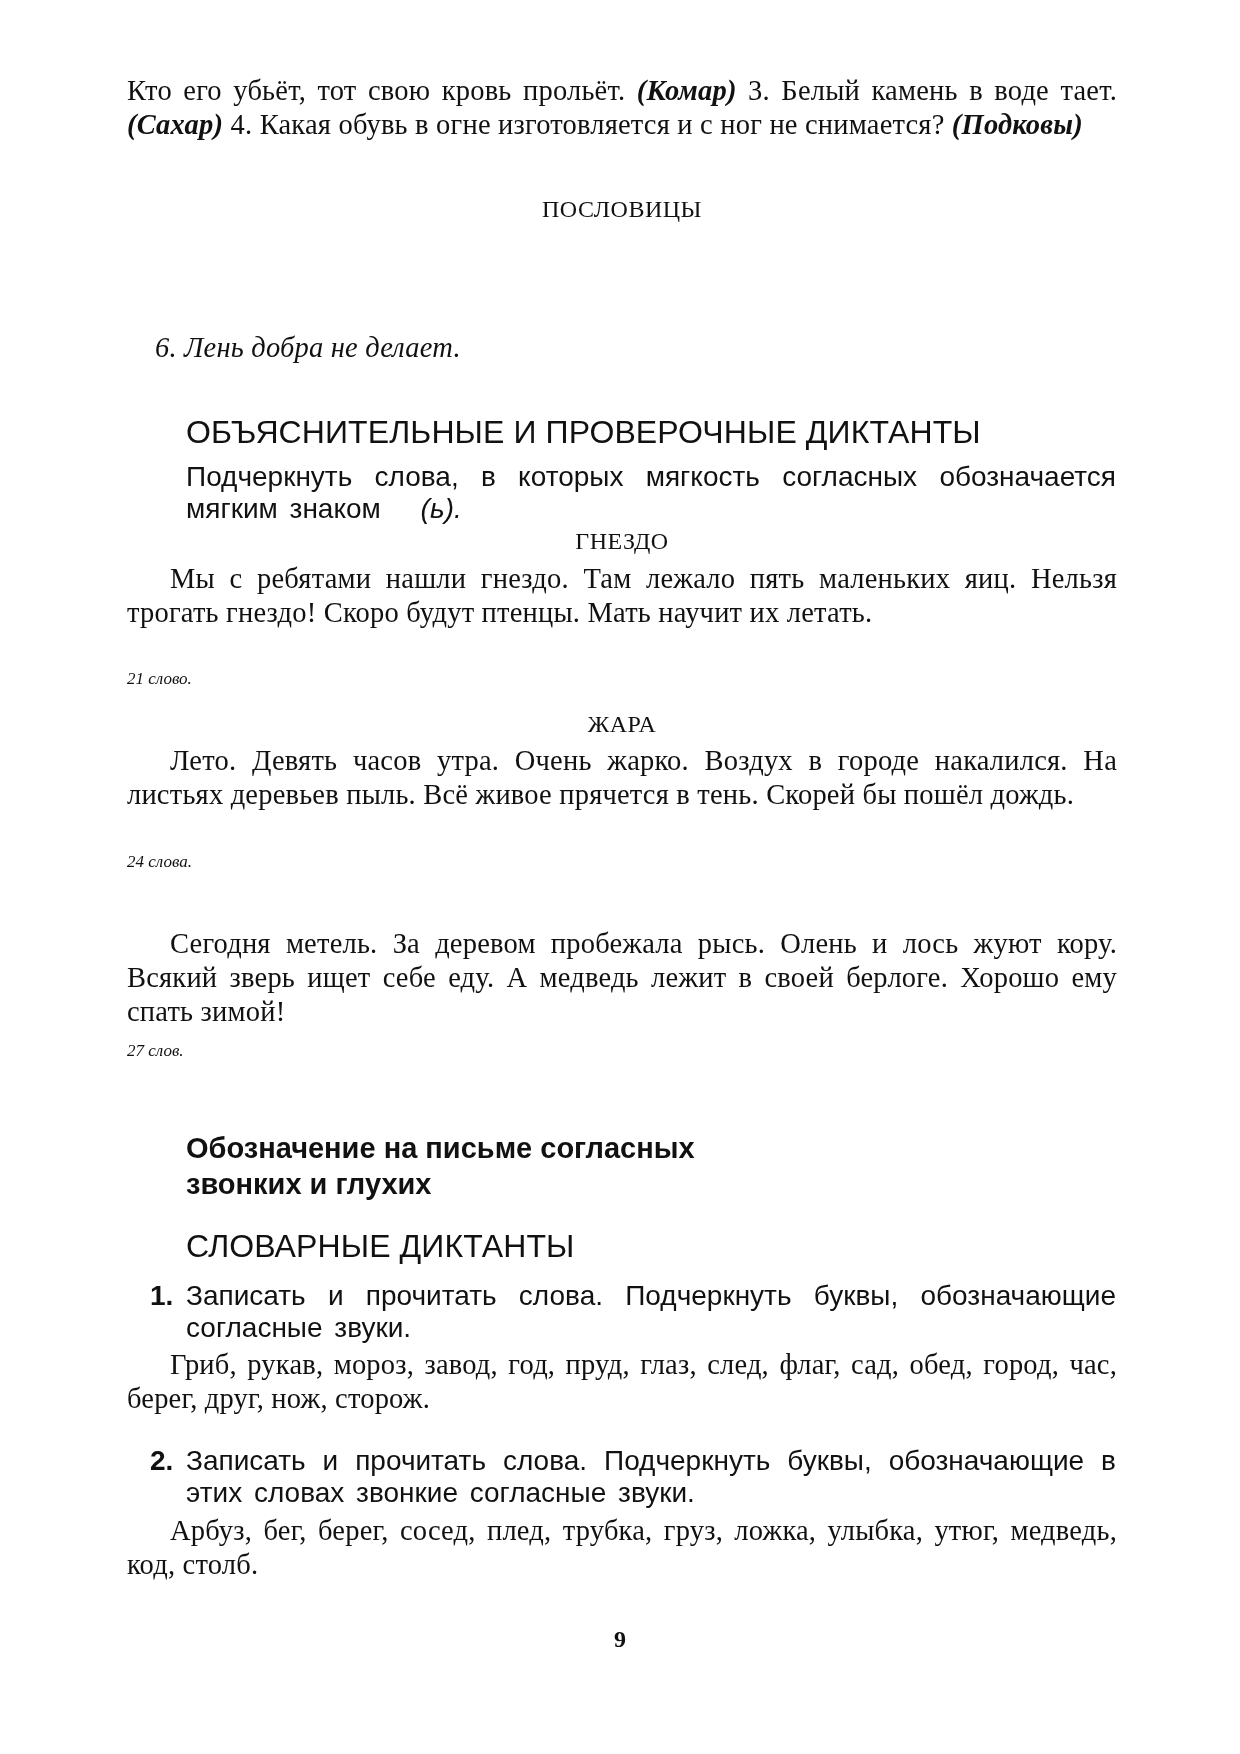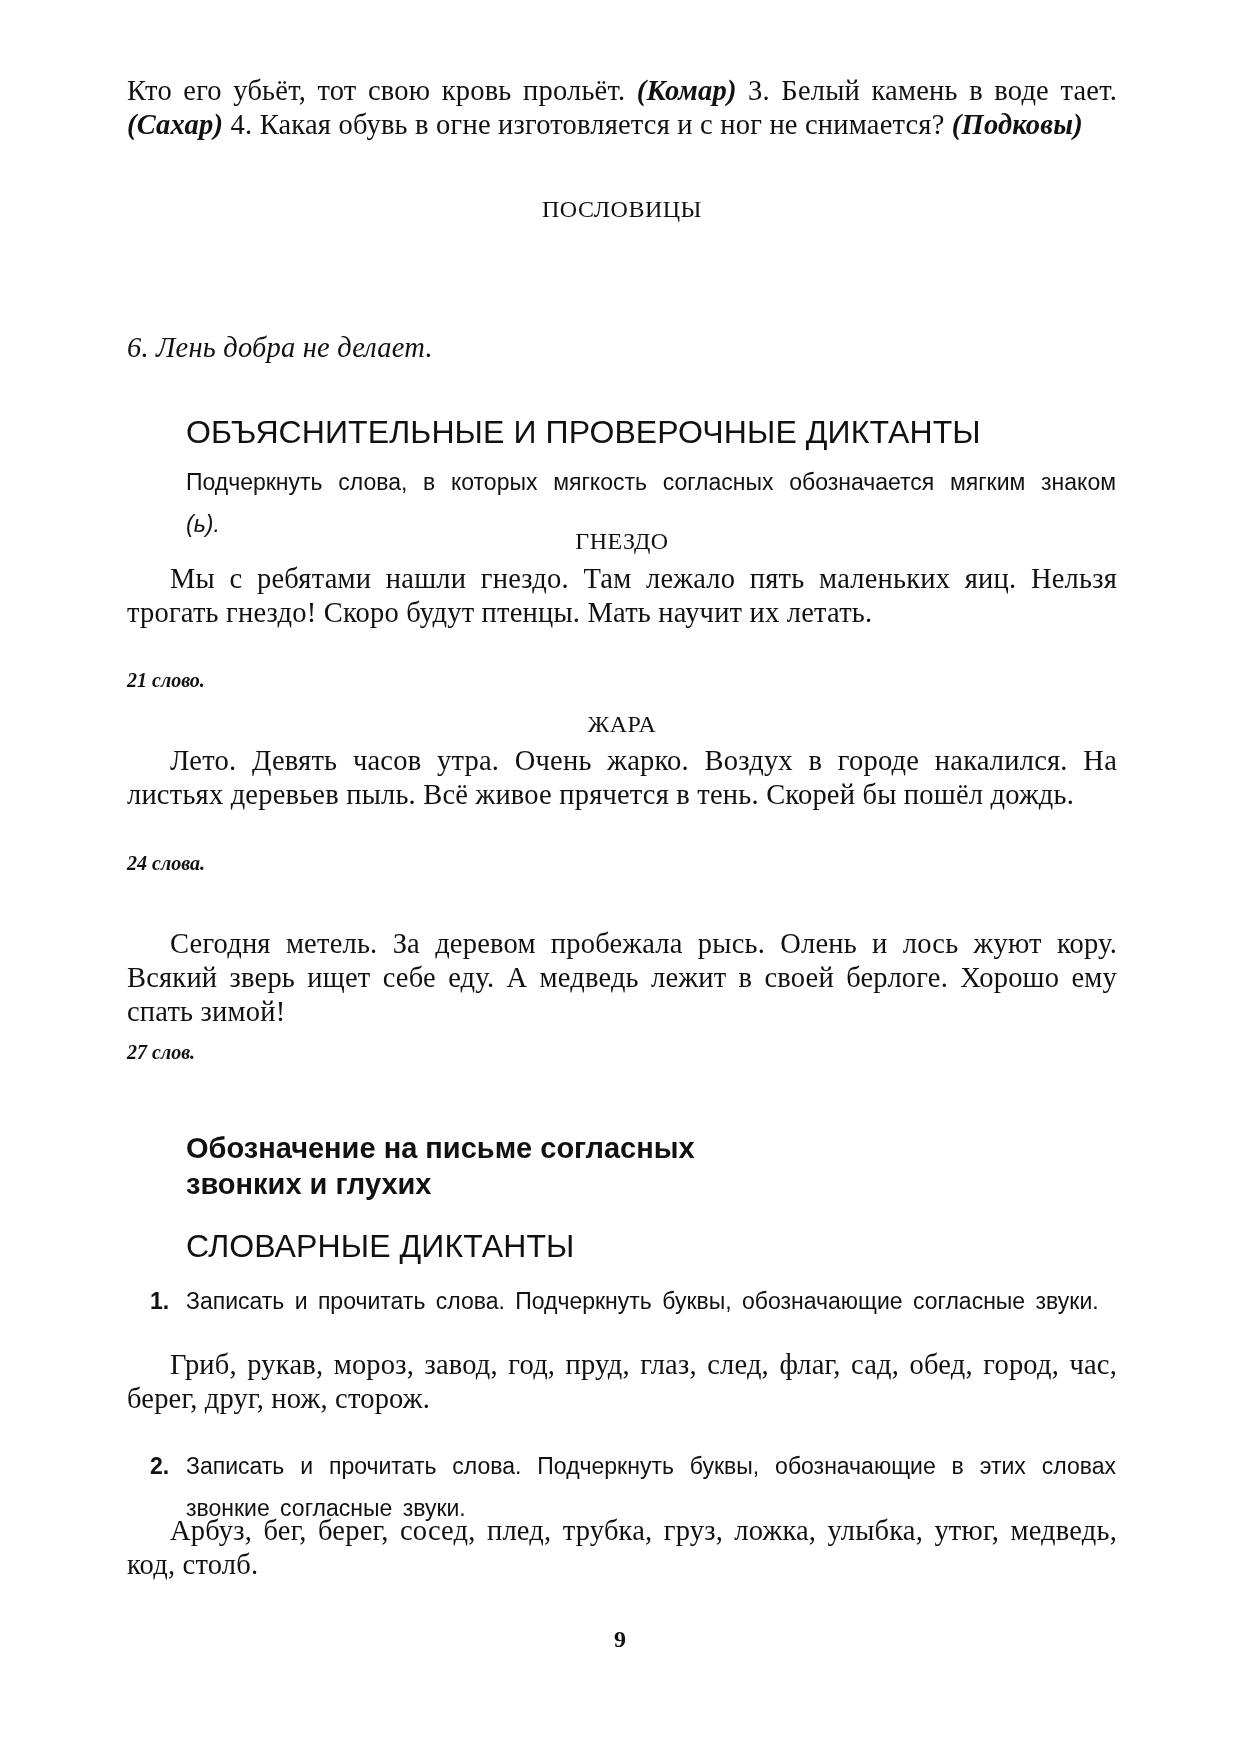--- a/index.html
+++ b/index.html
@@ -2,27 +2,27 @@
 <html><head>
 <meta charset="utf-8">
 <style>
   html, body { margin: 0; padding: 0; background: #ffffff; }
   body { width: 1240px; height: 1754px; position: relative; overflow: hidden; color: #111; }
   .page { position: absolute; left: 0; top: 0; width: 1227px; height: 1754px; }
   .serif { font-family: "Liberation Serif", "DejaVu Serif", serif; font-size: 28.5px; line-height: 34px; letter-spacing: 0.2px; }
   .block { position: absolute; left: 127px; width: 990px; }
   .just { text-align: justify; text-align-last: left; }
   .indent { text-indent: 43px; }
-  .ital { font-style: italic; }
+  .ital { font-style: italic; margin-left: 28px; }
   .bolditalic { font-style: italic; font-weight: bold; }
   .caps-title { font-family: "Liberation Serif", "DejaVu Serif", serif; font-size: 24px; letter-spacing: 0.5px; text-align: center; }
   .sec-head { font-family: "Liberation Sans", "DejaVu Sans", sans-serif; font-size: 32px; letter-spacing: 0.1px; }
-  .instr { font-family: "Liberation Sans", "DejaVu Sans", sans-serif; font-size: 23px; line-height: 42px; word-spacing: 4px; }
+  .instr { font-family: "Liberation Sans", "DejaVu Sans", sans-serif; font-size: 28px; line-height: 32px; word-spacing: 4px; }
   .big-head { font-family: "Liberation Sans", "DejaVu Sans", sans-serif; font-weight: bold; font-size: 29px; line-height: 36px; }
-  .count { font-family: "Liberation Serif", "DejaVu Serif", serif; font-style: italic; font-weight: bold; font-size: 20px; }
+  .count { font-family: "Liberation Serif", "DejaVu Serif", serif; font-style: italic; font-weight: normal; font-size: 17px; }
   .num { font-weight: bold; }
   .pagenum { font-family: "Liberation Serif", "DejaVu Serif", serif; font-size: 24px; font-weight: bold; position: absolute; left: 0; width: 1240px; text-align: center; top: 1626px; }
   p { margin: 0; }
 </style>
 </head>
 <body>
 
 <div class="page">
 
   <div class="block serif just" style="top:74px;">

